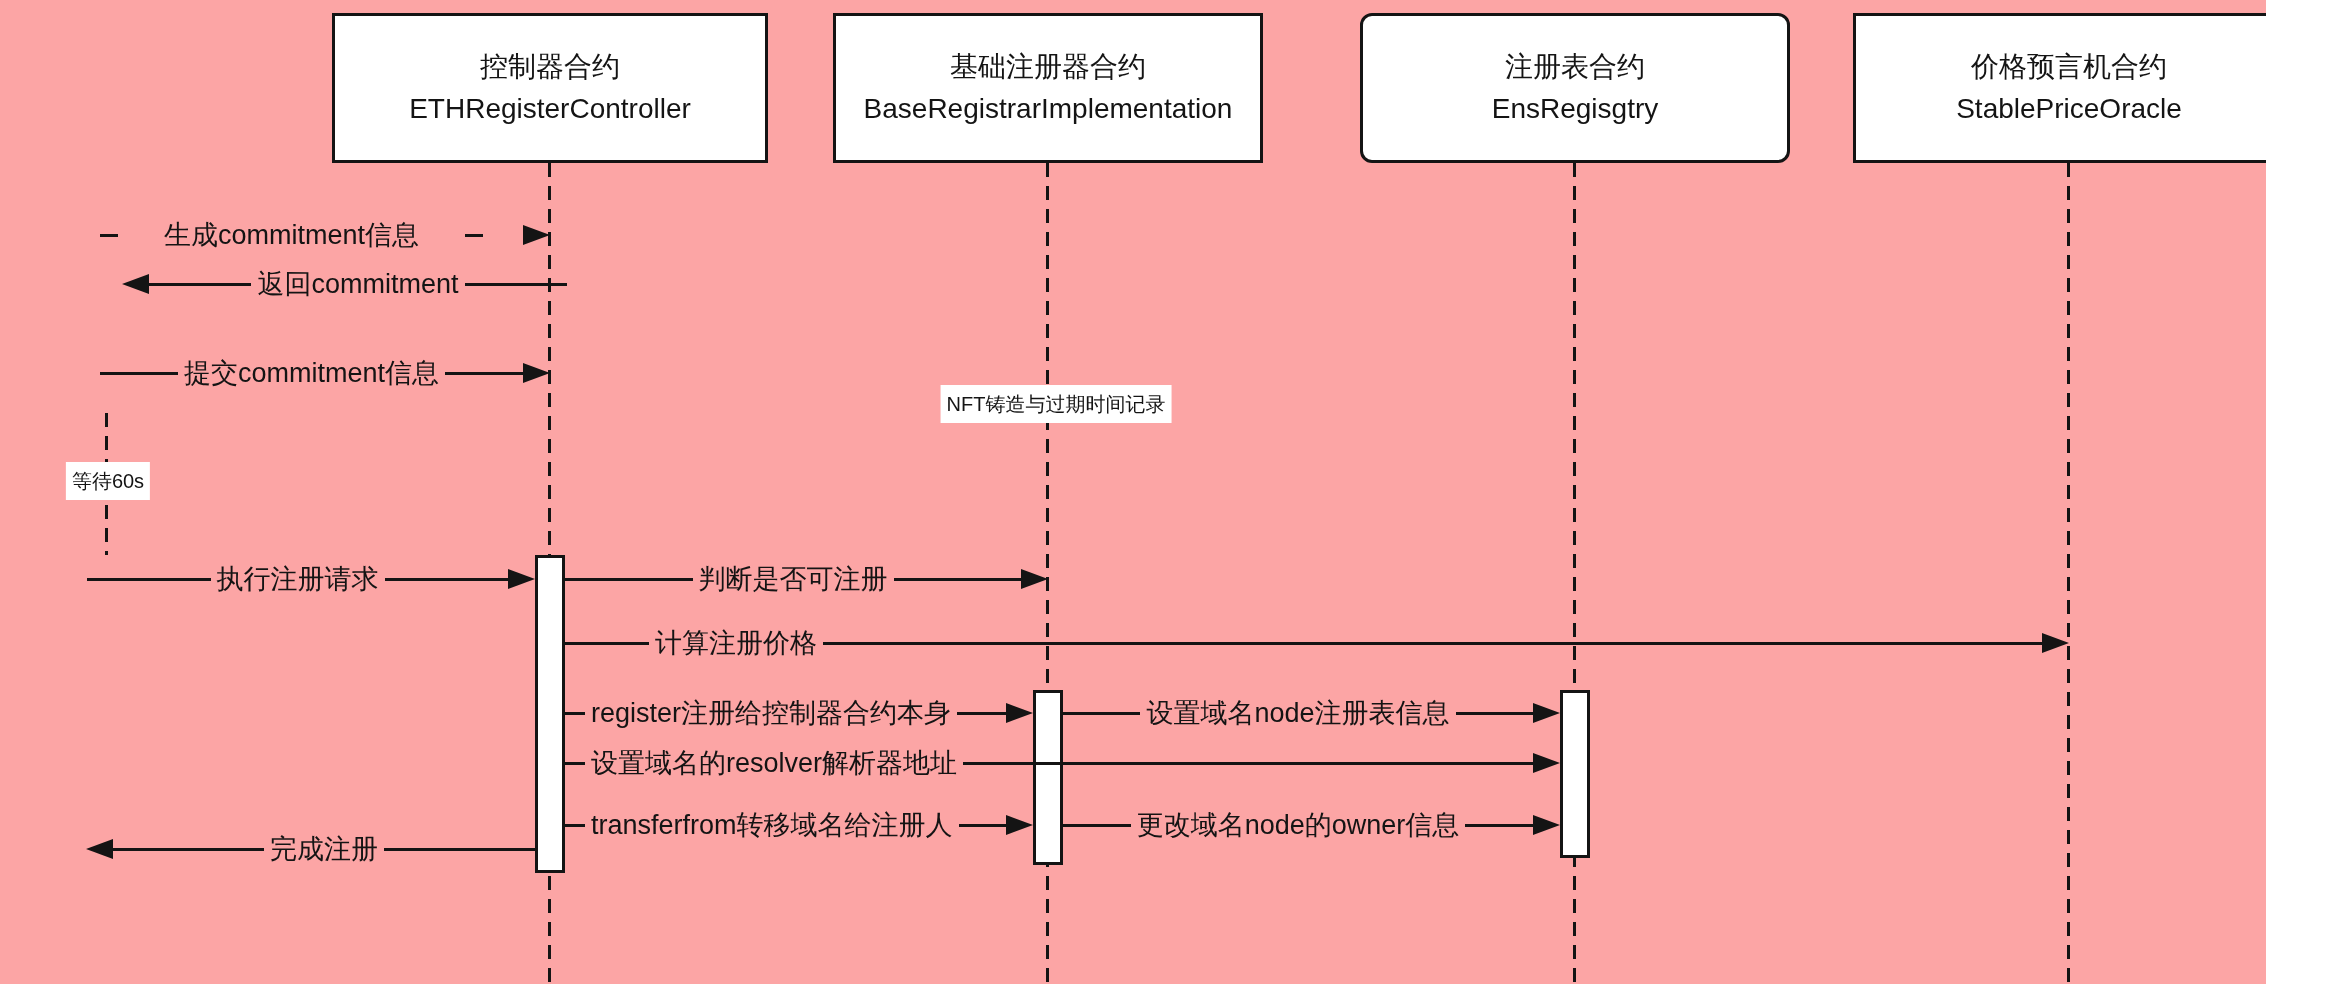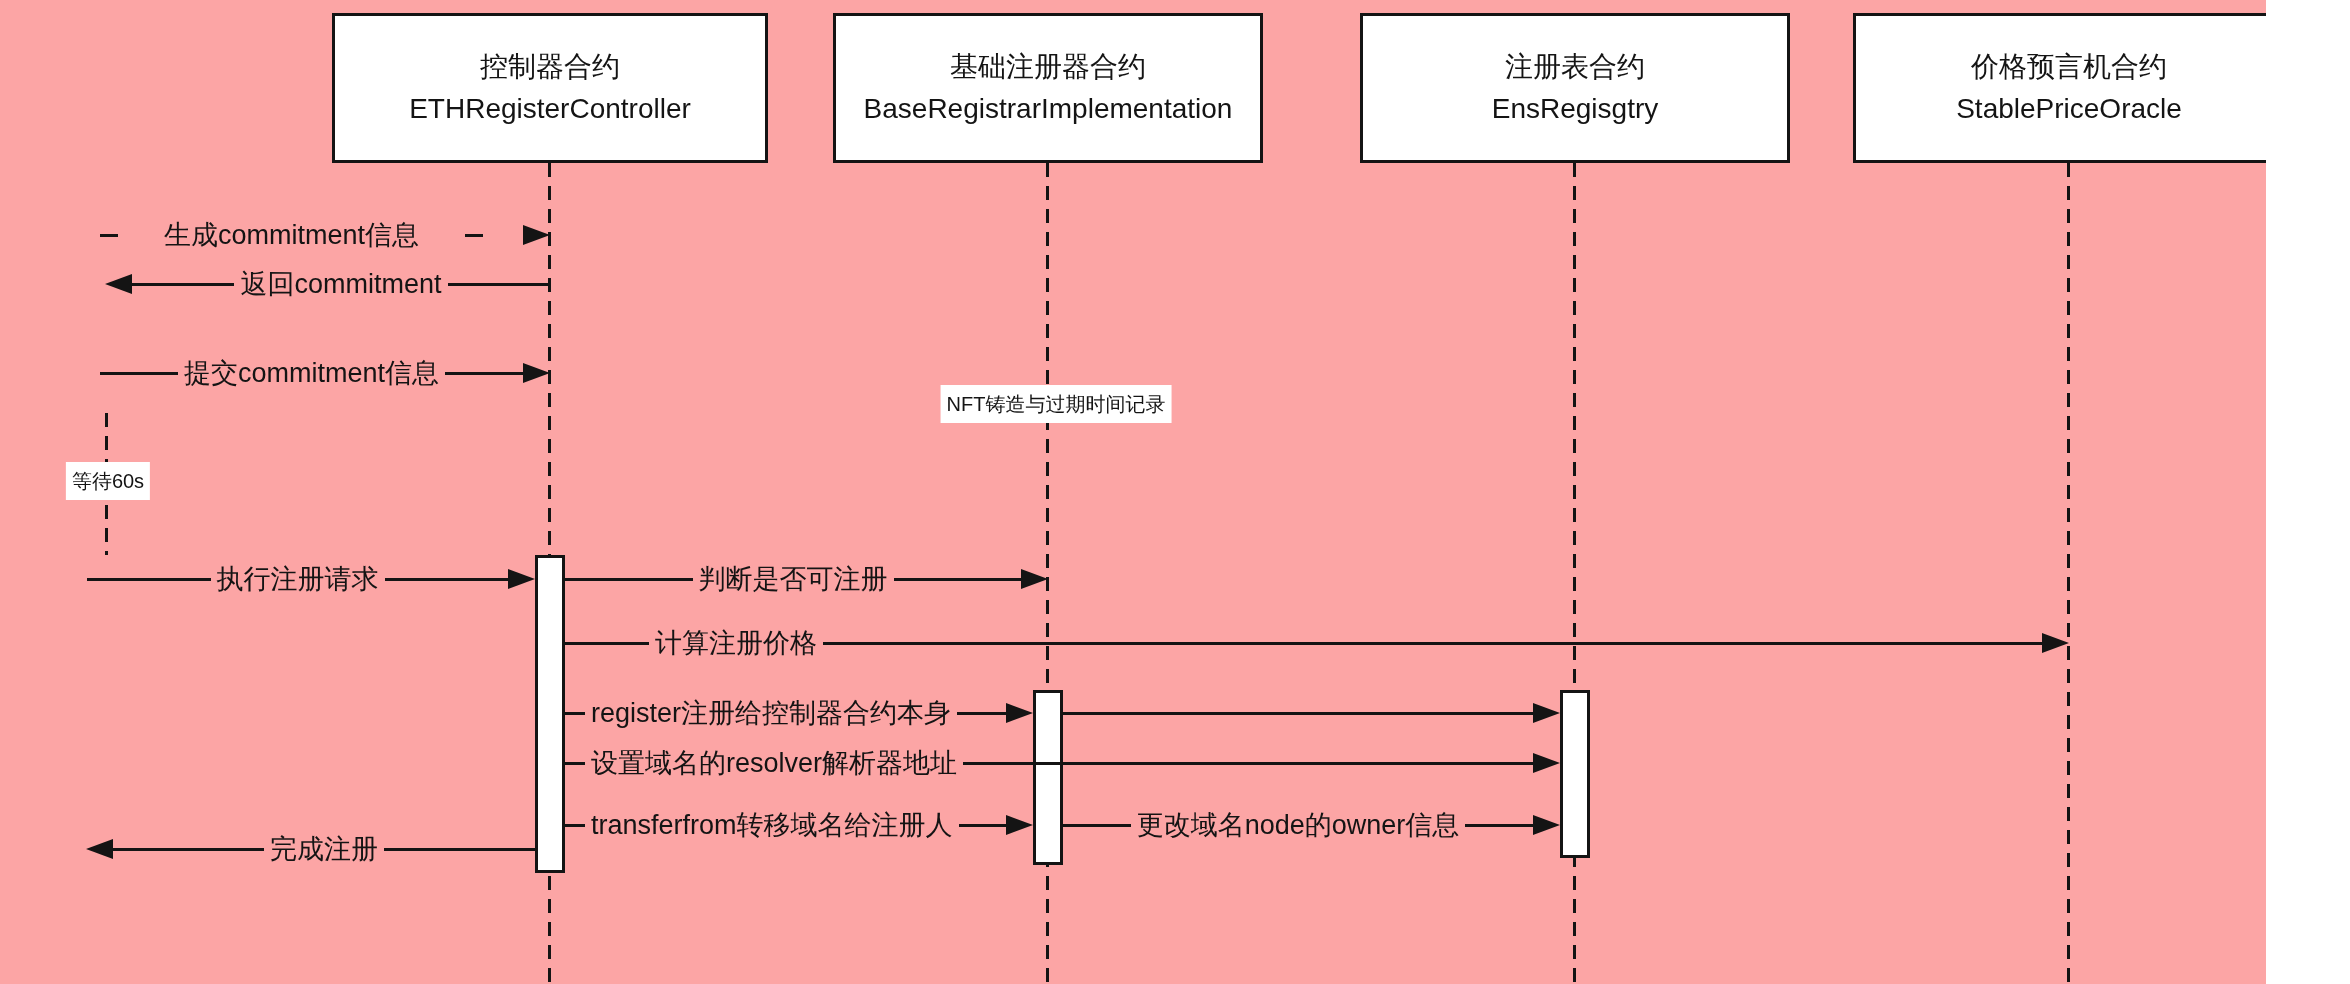--- a/index.html
+++ b/index.html
@@ -45,21 +45,21 @@
 <div class="stage">
 
   <div class="participant" style="left:332px;width:436px;">
     <div class="p-title">控制器合约</div>
     <div class="p-sub">ETHRegisterController</div>
   </div>
   <div class="participant" style="left:833px;width:430px;">
     <div class="p-title">基础注册器合约</div>
     <div class="p-sub">BaseRegistrarImplementation</div>
   </div>
-  <div class="participant" style="left:1360px;width:430px;">
+  <div class="participant" style="left:1360px;width:430px;border-radius:12px;">
     <div class="p-title">注册表合约</div>
     <div class="p-sub">EnsRegisgtry</div>
   </div>
   <div class="participant" style="left:1853px;width:432px;">
     <div class="p-title">价格预言机合约</div>
     <div class="p-sub">StablePriceOracle</div>
   </div>
 
   <div class="lifeline" style="left:548px;"></div>
   <div class="lifeline" style="left:1046px;"></div>
@@ -71,21 +71,21 @@
   <div class="activation" style="left:1033px;top:690px;height:175px;"></div>
   <div class="activation" style="left:1560px;top:690px;height:168px;"></div>
 
   <div class="message" style="left:100px;top:217px;width:450px;gap:40px;">
     <div class="line"></div>
     <span class="label">生成commitment信息</span>
     <div class="line"></div>
     <div class="arrow-r"></div>
   </div>
 
-  <div class="message" style="left:105px;top:266px;width:445px;">
+  <div class="message" style="left:122px;top:266px;width:445px;">
     <div class="arrow-l"></div>
     <div class="line"></div>
     <span class="label">返回commitment</span>
     <div class="line"></div>
   </div>
 
   <div class="message" style="left:100px;top:355px;width:450px;">
     <div class="line"></div>
     <span class="label">提交commitment信息</span>
     <div class="line"></div>
@@ -115,20 +115,21 @@
 
   <div class="message" style="left:565px;top:695px;width:468px;">
     <div class="line lead-sm"></div>
     <span class="label">register注册给控制器合约本身</span>
     <div class="line"></div>
     <div class="arrow-r"></div>
   </div>
 
   <div class="message" style="left:1063px;top:695px;width:497px;">
     <div class="line"></div>
+    <span class="label">设置域名node注册表信息</span>
     <div class="line"></div>
     <div class="arrow-r"></div>
   </div>
 
   <div class="message" style="left:565px;top:745px;width:995px;">
     <div class="line lead-sm"></div>
     <span class="label">设置域名的resolver解析器地址</span>
     <div class="line"></div>
     <div class="arrow-r"></div>
   </div>

